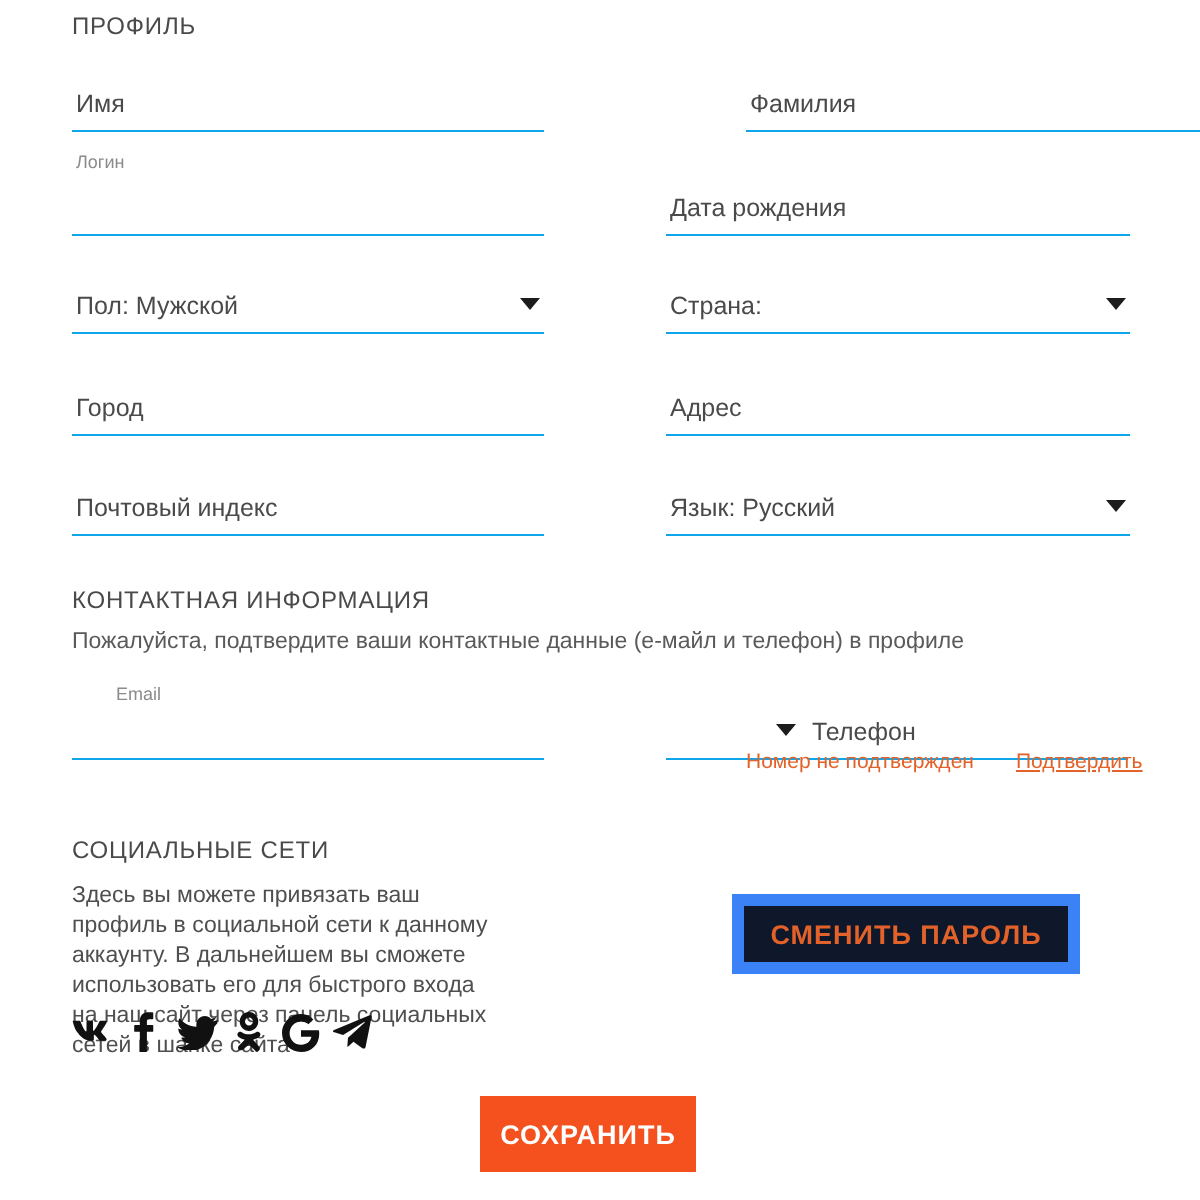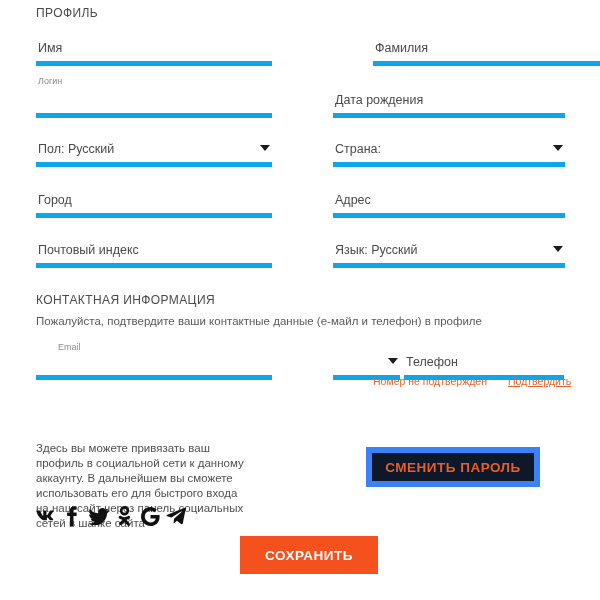--- a/index.html
+++ b/index.html
@@ -36,21 +36,21 @@
     font-size: 11.5px;
     font-weight: 400;
     color: #5a5a5a;
     white-space: nowrap;
   }
 
   
   .field {
     position: absolute;
     height: 30px;
-    border-bottom: 5px solid #0ea5e9;
+    border-bottom: 1px solid #0ea5e9;
     box-sizing: border-box;
   }
   .field .ftext {
     position: absolute;
     left: 2px;
     bottom: 6px;
     font-size: 12.5px;
     color: #4a4a4a;
     white-space: nowrap;
   }
@@ -158,21 +158,21 @@
 
   <div class="microlabel" style="left:38px; top:76px;">Логин</div>
   <div class="field" style="left:36px; top:88px; width:236px;">
     <span class="ftext"></span>
   </div>
   <div class="field" style="left:333px; top:88px; width:232px;">
     <span class="ftext">Дата рождения</span>
   </div>
 
   <div class="field" style="left:36px; top:137px; width:236px;">
-    <span class="ftext">Пол: Русский</span>
+    <span class="ftext">Пол: Мужской</span>
     <span class="caret"></span>
   </div>
   <div class="field" style="left:333px; top:137px; width:232px;">
     <span class="ftext">Страна:</span>
     <span class="caret"></span>
   </div>
 
   <div class="field" style="left:36px; top:188px; width:236px;">
     <span class="ftext">Город</span>
   </div>
@@ -201,20 +201,21 @@
     <span class="caret"></span>
   </div>
 
   <div class="field" style="left:404px; top:350px; width:160px;">
     <span class="ftext">Телефон</span>
   </div>
 
   <div class="status-warn" style="left:333px; top:375px;padding-left:40px;">Номер не подтвержден</div>
   <div class="link-confirm" style="left:508px; top:375px;">Подтвердить</div>
 
+  <div class="section-title" style="left:36px; top:418px;">СОЦИАЛЬНЫЕ СЕТИ</div>
   <div class="para" style="left:36px; top:441px; width:215px;">Здесь вы можете привязать ваш профиль в социальной сети к данному аккаунту. В дальнейшем вы сможете использовать его для быстрого входа на наш сайт через панель социальных сетей в шапке сайта</div>
 
   <div class="social-row" style="left:33px; top:505px;">
 
     <div class="social-ic">
       <svg width="20" height="13" viewBox="0 0 24 15" fill="currentColor">
         <path d="M0.6 1.1C0.2 0.6 0.5 0.2 1.1 0.2h3.1c0.6 0 0.9 0.3 1.1 0.8 0 0 1.3 3.5 2.6 5.2 0.5 0.6 0.8 0.5 0.8-0.2V1.1C8.7 0.5 9 0.2 9.6 0.2h2.1c0.6 0 0.9 0.3 0.9 0.9v4.5c0 0.6 0.4 0.7 0.8 0.2 0.9-1 2.2-3.2 2.8-4.7 0.2-0.5 0.5-0.9 1.1-0.9h2.9c0.7 0 0.9 0.4 0.6 1-0.6 1.5-3.1 5-3.1 5-0.3 0.5-0.3 0.8 0 1.2 0.3 0.4 2.3 2.4 2.9 3.4 0.4 0.7 0.1 1.3-0.6 1.3h-2.8c-0.6 0-0.9-0.3-1.3-0.9-0.5-0.8-1.5-2-2-2.4-0.5-0.4-0.8-0.2-0.8 0.5v1.9c0 0.6-0.3 0.9-0.9 0.9h-1.4c-2.5 0-5.2-1.6-7.1-4.4C1.5 5.5 0.6 1.1 0.6 1.1z"></path>
       </svg>
     </div>
 
@@ -245,15 +246,15 @@
 
     <div class="social-ic">
       <svg width="20" height="18" viewBox="0 0 22 19" fill="currentColor">
         <path d="M21.8 1.1L18.5 17.6c-0.2 1-0.9 1.3-1.8 0.8l-4.9-3.6-2.4 2.3c-0.3 0.3-0.5 0.5-1 0.5l0.4-5 9.2-8.3c0.4-0.4-0.1-0.6-0.6-0.2L6.1 11.2 1.3 9.7c-1-0.3-1.1-1 0.2-1.5L20.4 0.4c0.9-0.3 1.6 0.2 1.4 0.7z"></path>
       </svg>
     </div>
   </div>
 
   <div class="btn-outline" style="left:366px; top:447px; width:174px; height:40px;">СМЕНИТЬ ПАРОЛЬ</div>
 
-  <div class="btn-solid" style="left:240px; top:536px; width:138px; height:38px;">СОХРАНИТЬ</div>
+  <div class="btn-solid" style="left:240px; top:548px; width:108px; height:38px;">СОХРАНИТЬ</div>
 
 </div>
 
 </body></html>

